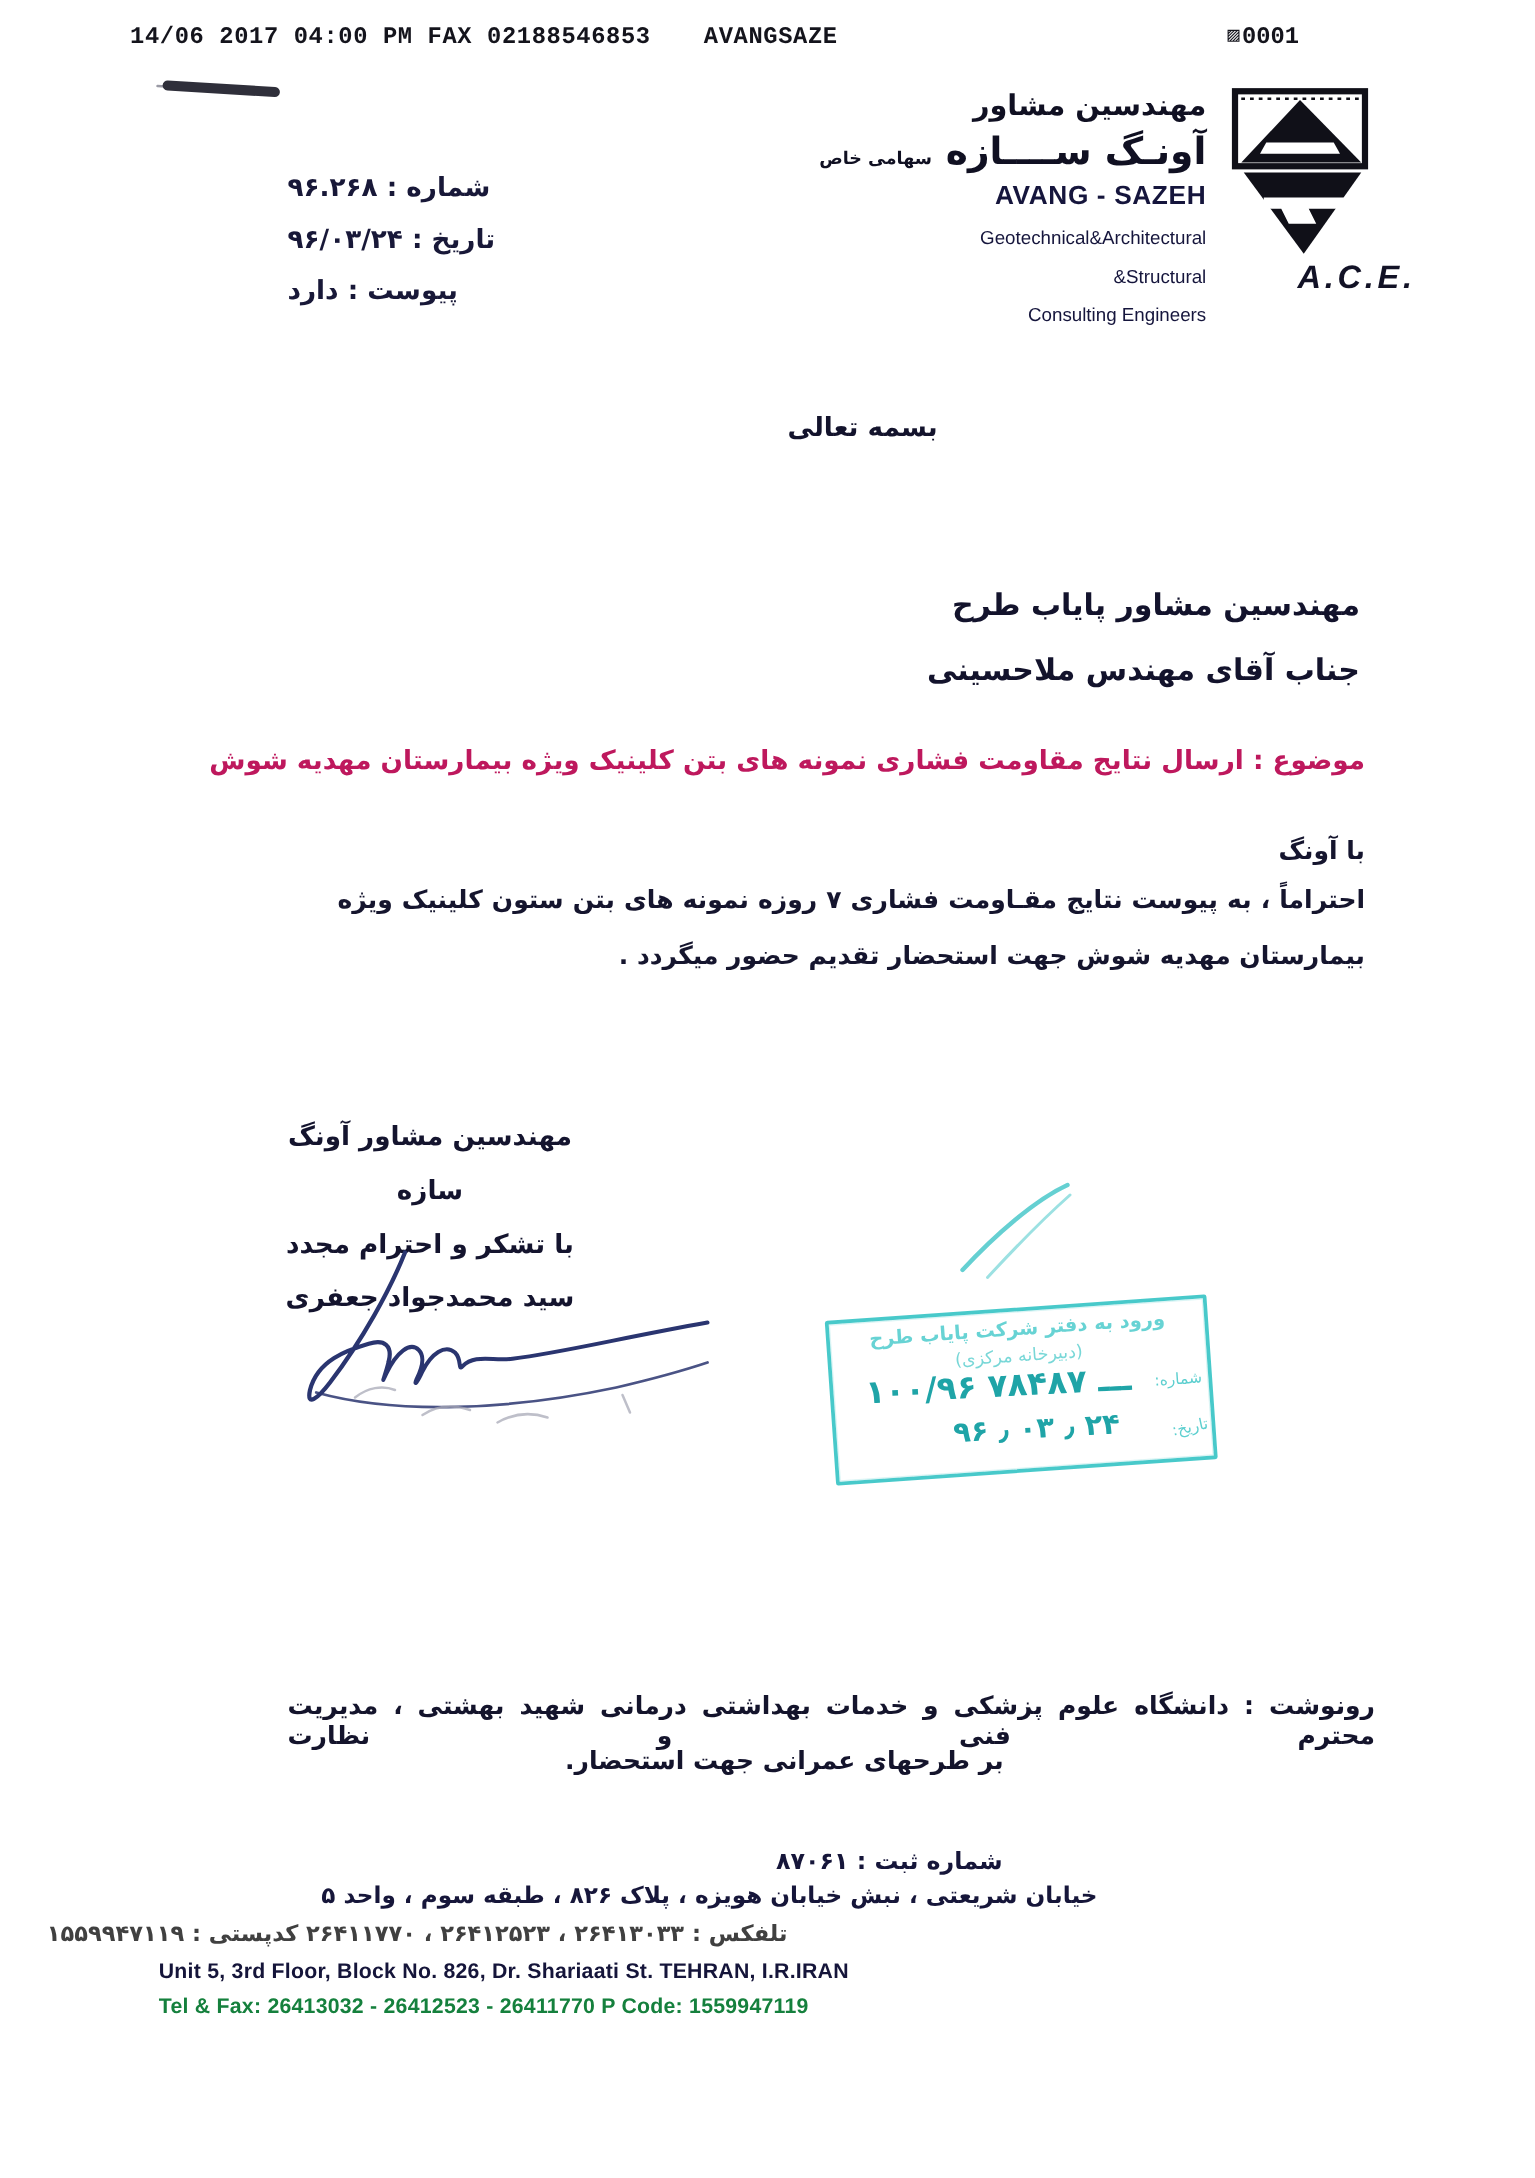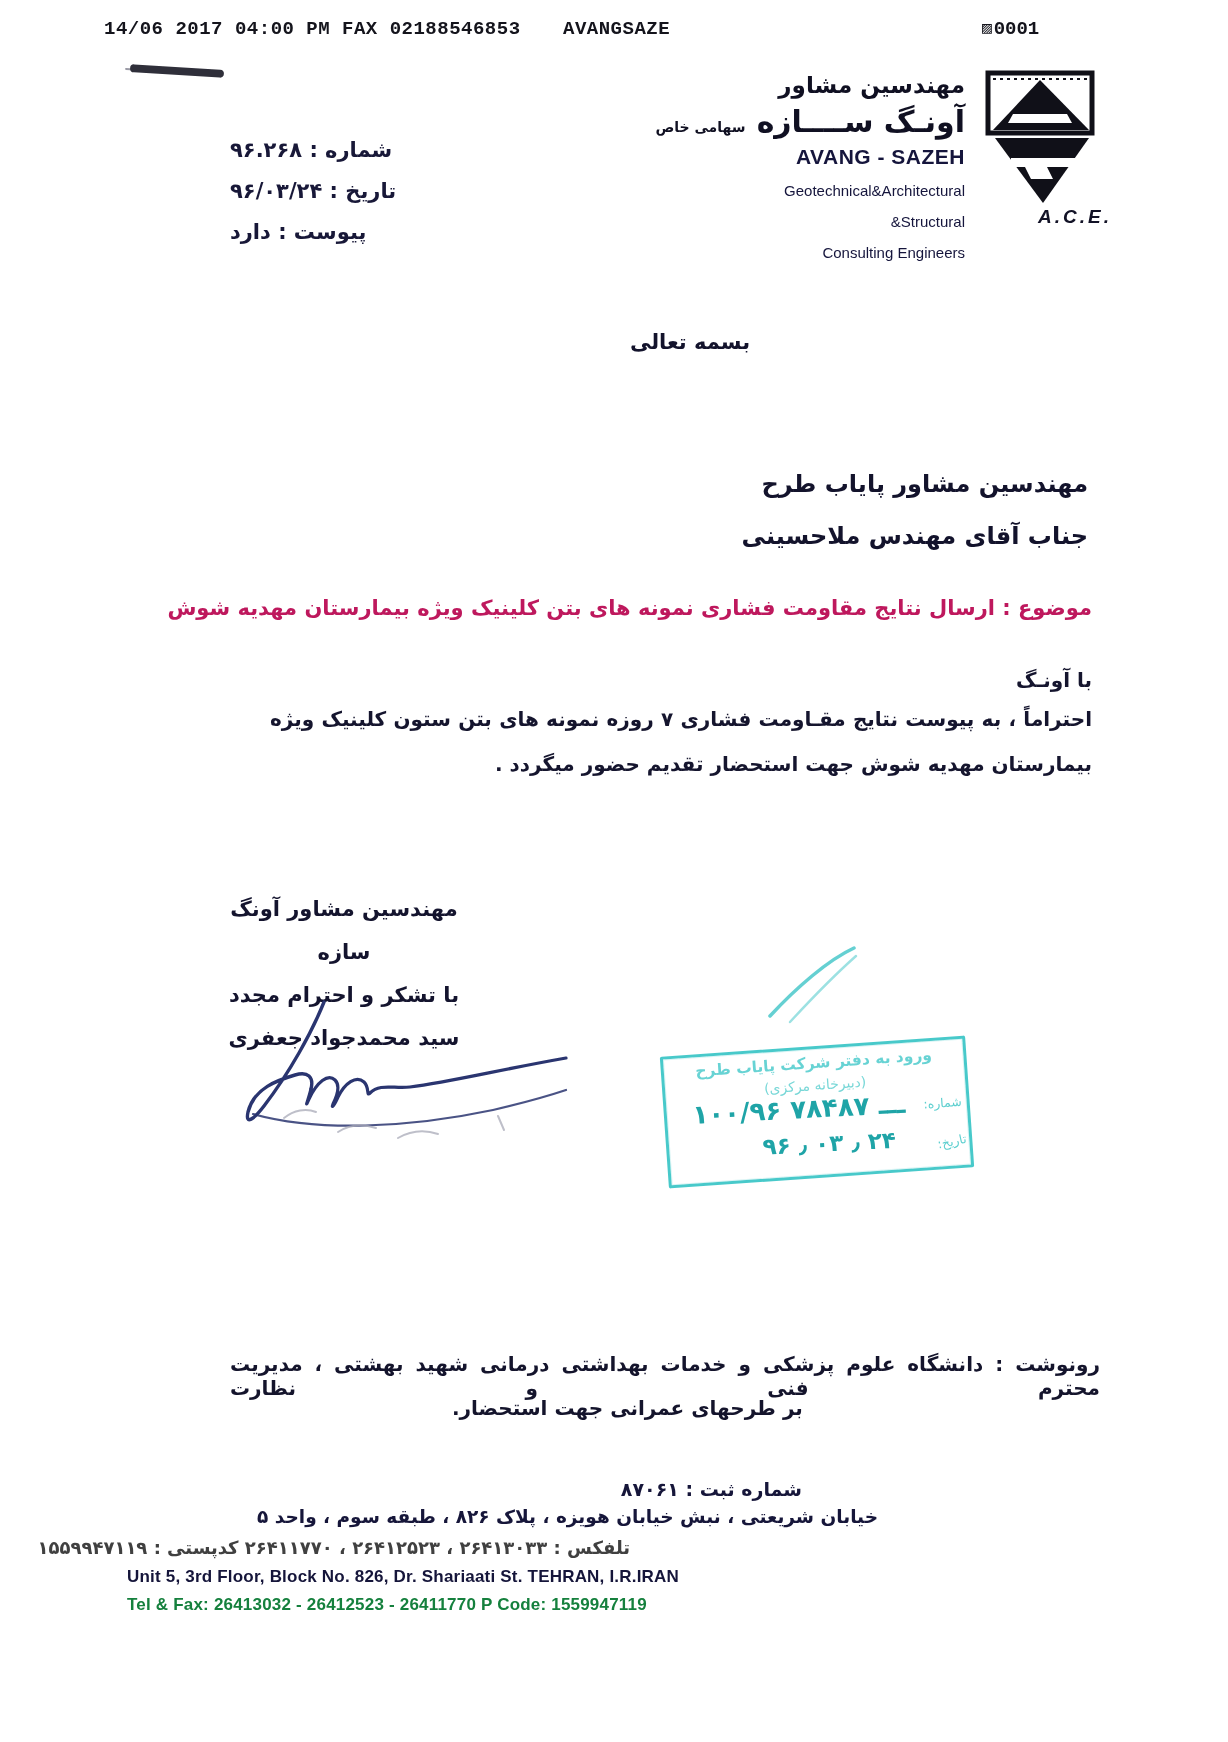--- a/index.html
+++ b/index.html
@@ -23,21 +23,21 @@
   .letterhead{position:absolute;top:72px;right:263px;width:430px;text-align:right;color:#101022;}
   .lh-fa1{direction:rtl;font-size:23px;font-weight:700;}
   .lh-fa2{direction:rtl;margin-top:6px;}
   .lh-fa2 .big{font-size:30px;font-weight:700;}
   .lh-fa2 .small{font-size:14px;font-weight:700;margin-right:6px;}
   .lh-en{direction:ltr;font-family:"Liberation Sans","DejaVu Sans",sans-serif;color:#15153c;margin-top:6px;}
   .lh-en .name{font-size:21px;font-weight:700;letter-spacing:.5px;}
   .lh-en .l{font-size:15px;font-weight:400;line-height:19px;margin-top:12px;}
   .logo-wrap{position:absolute;left:985px;top:70px;width:150px;}
   .ace{position:absolute;left:1038px;top:206px;font-family:"Liberation Sans",sans-serif;
-    font-weight:700;font-style:italic;font-size:19px;letter-spacing:3px;color:#121226;}
+    font-weight:700;font-style:italic;font-size:26px;letter-spacing:3px;color:#121226;}
   
   .meta{position:absolute;left:230px;top:138px;width:278px;direction:rtl;text-align:left;
     font-size:21px;font-weight:700;color:#181838;}
   .meta div{margin-bottom:17px;white-space:nowrap;}
   
   .besmele{position:absolute;top:330px;left:560px;width:260px;text-align:center;direction:rtl;
     font-size:21px;font-weight:700;color:#13132c;}
   
   .recipient{position:absolute;top:458px;right:140px;direction:rtl;text-align:right;
     font-size:24px;font-weight:700;color:#13132c;line-height:52px;}
@@ -133,21 +133,21 @@
   <div class="besmele">بسمه تعالی</div>
 
   <div class="recipient">
     <div>مهندسین مشاور پایاب طرح</div>
     <div>جناب آقای مهندس ملاحسینی</div>
   </div>
 
   <div class="subject">موضوع : ارسال نتایج مقاومت فشاری نمونه های بتن کلینیک ویژه بیمارستان مهدیه شوش</div>
 
   <div class="letter-body">
-    <div class="sal">با آونـگ</div>
+    <div class="sal">با آونگ</div>
     <div class="p1">احتراماً ، به پیوست نتایج مقـاومت فشاری ۷ روزه نمونه های بتن ستون کلینیک ویژه</div>
     <div class="p2">بیمارستان مهدیه شوش جهت استحضار تقدیم حضور میگردد .</div>
   </div>
 
   <div class="closing">
     <div>مهندسین مشاور آونگ سازه</div>
     <div>با تشکر و احترام مجدد</div>
     <div>سید محمدجواد جعفری</div>
   </div>
 

